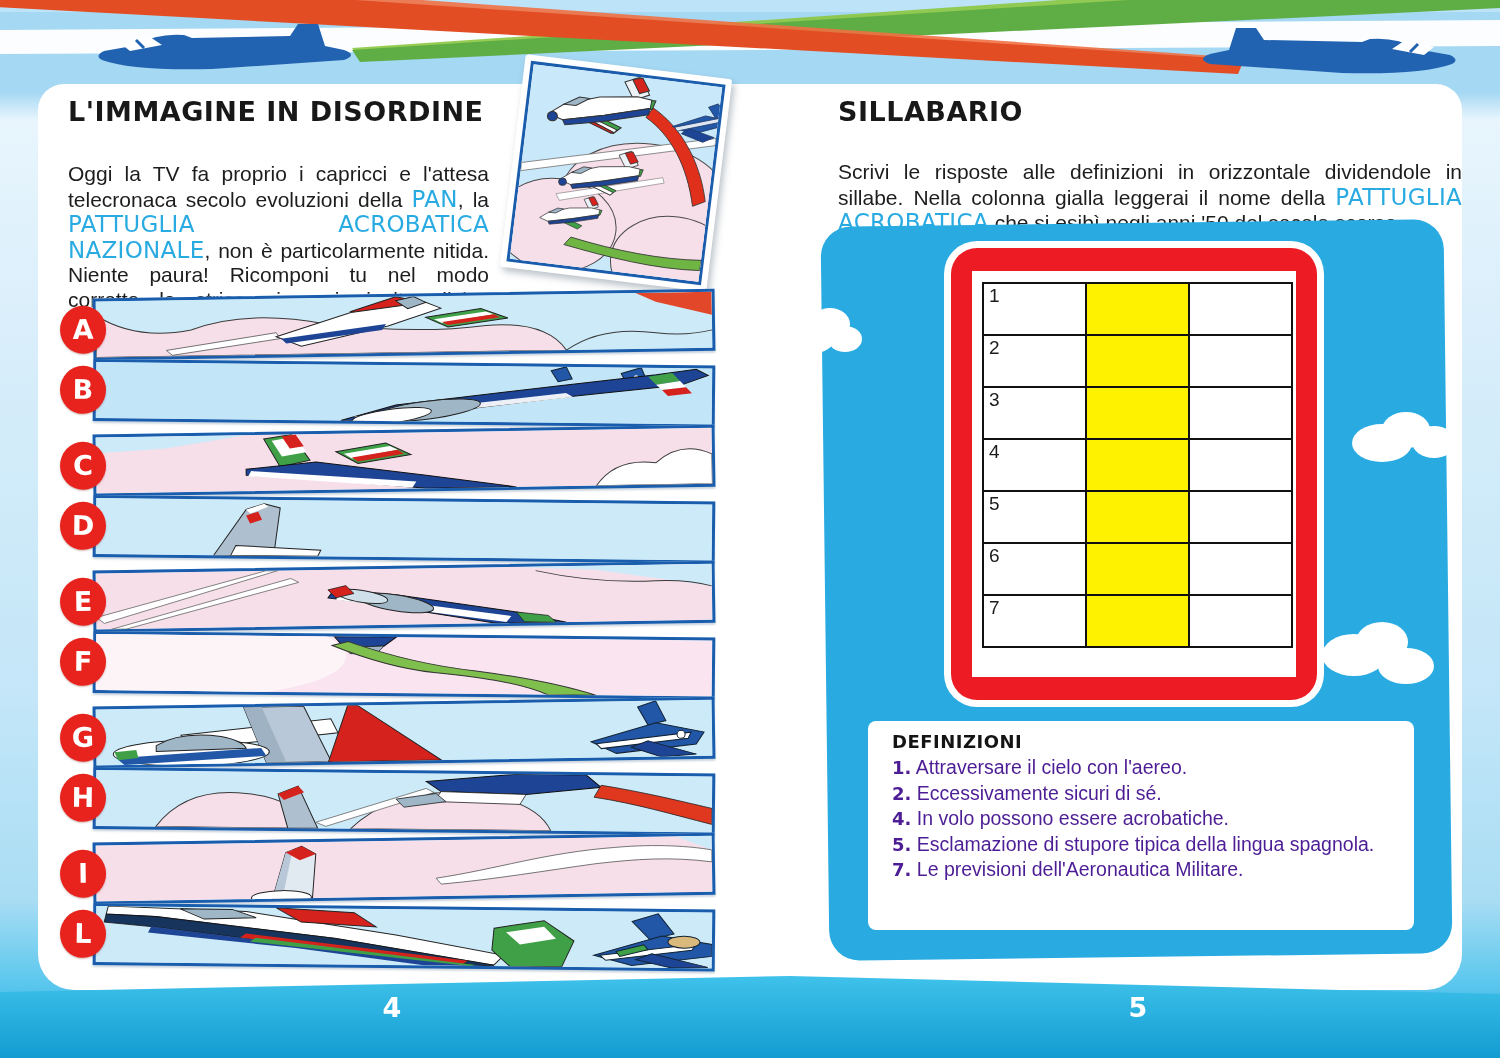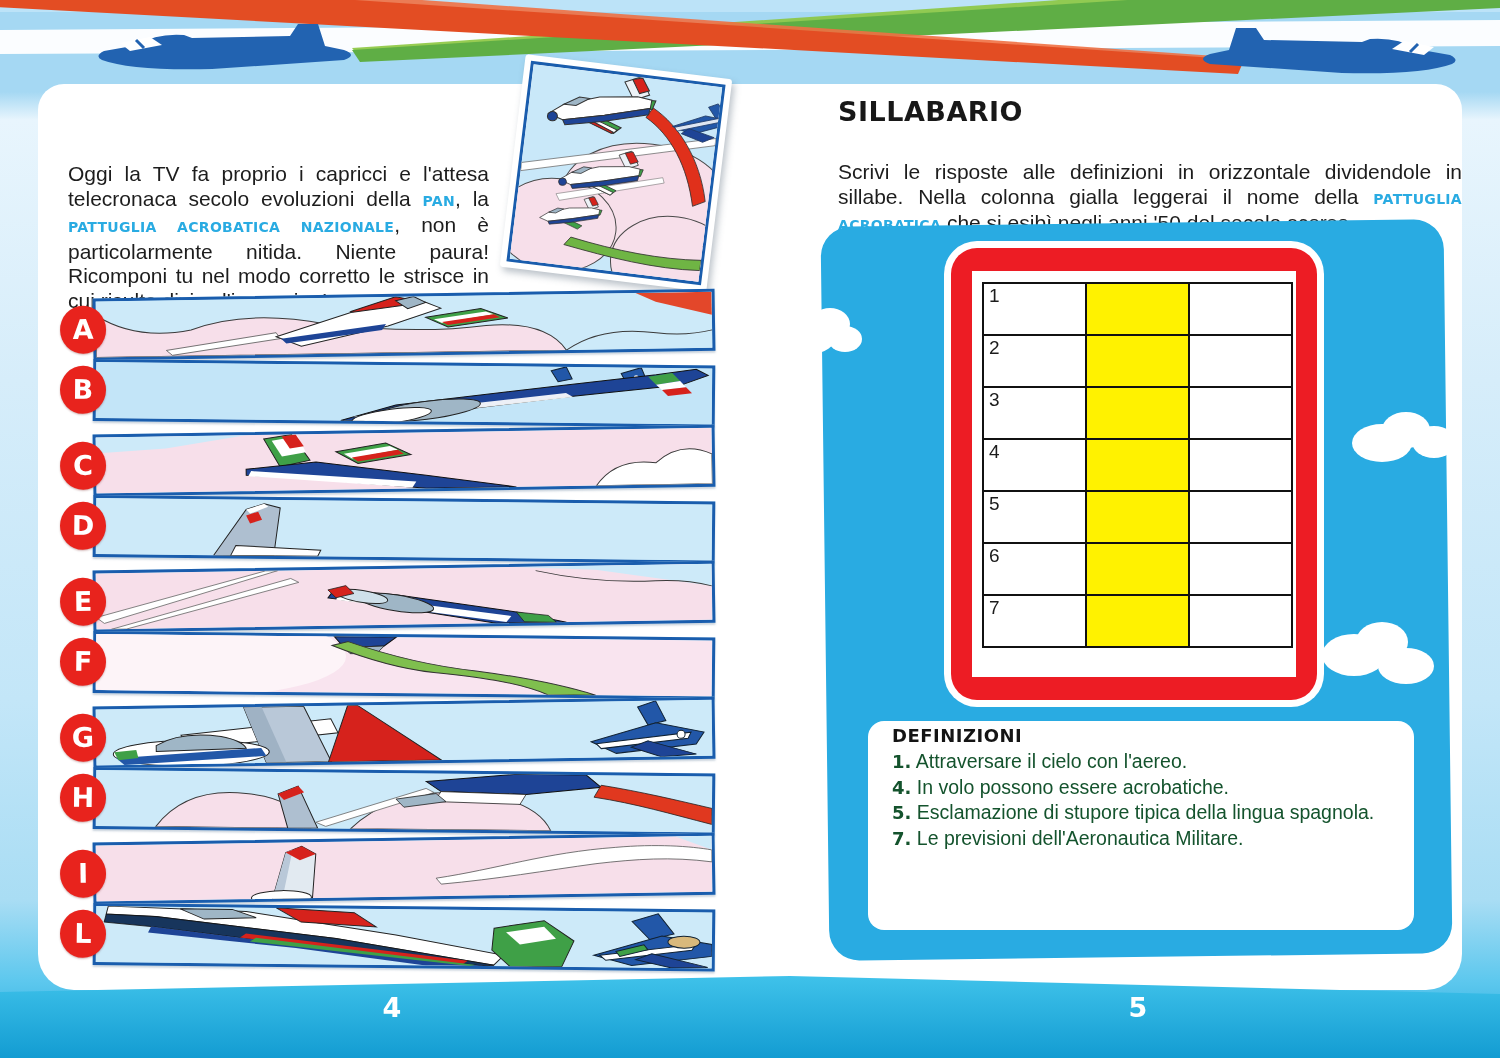--- a/index.html
+++ b/index.html
@@ -19,21 +19,21 @@
   #pageno-left{left:372px;}
   #pageno-right{left:1118px;}
   
   .big-title{position:absolute;margin:0;color:#181818;font-family:"DejaVu Sans",sans-serif;
     font-weight:bold;font-size:27px;letter-spacing:.5px;white-space:nowrap;}
   #title-left{left:68px;top:96px;}
   #title-right{left:838px;top:96px;}
   .intro{position:absolute;color:#1d1d1d;font-size:21px;line-height:24.5px;text-align:justify;}
   #intro-left{left:68px;top:141px;width:421px;}
   #intro-right{left:838px;top:139px;width:624px;}
-  .hl{color:#29abe2;font-weight:bold;font-family:"DejaVu Sans",sans-serif;font-size:14px;letter-spacing:.3px;}
+  .hl{color:#29abe2;font-weight:normal;font-family:"DejaVu Sans",sans-serif;font-size:23px;letter-spacing:.3px;}
   
   #thumb{position:absolute;left:512px;top:66px;width:196px;height:202px;background:#fff;
     padding:6px;border-radius:3px;transform:rotate(7deg);box-shadow:3px 4px 7px rgba(60,80,100,.35);}
   #thumb .inner{width:100%;height:100%;border:3px solid #1a5dad;box-sizing:border-box;}
   
   #strips{position:absolute;left:60px;top:294px;width:650px;}
   .strip-row{position:relative;height:60px;margin-bottom:8px;}
   .strip-art{position:absolute;left:33px;top:0;width:616px;height:56px;border:3px solid #1a5dad;
     background:#cdeaf9;box-sizing:content-box;box-shadow:0 2px 2px rgba(110,135,160,.35);}
   .strip-label{position:absolute;left:0;top:7px;width:46px;height:48px;background:#e8231d;
@@ -58,24 +58,24 @@
   
   #frame{position:absolute;left:951px;top:248px;width:366px;height:452px;background:#ed1c24;
     border-radius:26px;box-shadow:0 0 0 7px #fff;}
   #frame .inner{position:absolute;left:21px;top:23px;right:21px;bottom:23px;background:#fff;}
   #sgrid{position:absolute;left:982px;top:282px;border-collapse:collapse;}
   #sgrid td{border:2px solid #111;width:101px;height:50px;padding:0;vertical-align:top;background:#fff;}
   #sgrid td.yellow{background:#fff200;}
   .cellnum{display:block;font-size:19px;color:#1c1c1c;padding:1px 0 0 5px;line-height:21px;}
   
   #defbox{position:absolute;left:868px;top:721px;width:546px;height:209px;background:#fff;
-    border-radius:16px;box-sizing:border-box;padding:4px 22px 0 24px;}
+    border-radius:8px;box-sizing:border-box;padding:10px 22px 0 24px;}
   #def-title{margin:0 0 3px 0;font-family:"DejaVu Sans",sans-serif;font-weight:bold;
     font-size:18px;letter-spacing:.5px;color:#141414;}
-  .defitem{font-size:19.5px;line-height:25.5px;color:#14532d;}
+  .defitem{font-size:19.5px;line-height:25.5px;color:#4c1d95;}
   .defitem b{font-family:"DejaVu Sans",sans-serif;font-size:18px;}
 </style>
 </head>
 <body>
 
 <div id="stage">
 
   <svg id="sky" viewBox="0 0 1500 92" preserveAspectRatio="none">
     <rect x="0" y="0" width="1500" height="92" fill="#a5d8f3"></rect>
     <rect x="0" y="0" width="1500" height="12" fill="#bce3f8"></rect>
@@ -99,20 +99,21 @@
 
     <g transform="translate(1462,30) scale(-1,1)">
       <path d="M10,34 Q2,30 12,25 L46,19 Q64,7 92,9 L100,12 L198,10 L206,-2 L226,-2 L233,20 L252,24 Q266,29 252,34 L120,43 Q40,45 10,34 Z" fill="#2263b1"></path>
       <polygon points="28,17 58,11 70,19 38,25" fill="#ffffff"></polygon>
       <line x1="44" y1="14" x2="52" y2="22" stroke="#2263b1" stroke-width="3"></line>
     </g>
   </svg>
 
   <div id="sheet"></div>
 
+  <h1 id="title-left" class="big-title">L'IMMAGINE IN DISORDINE</h1>
 
   <p id="intro-left" class="intro"><span>Oggi la TV fa proprio i capricci e l'attesa telecronaca secolo evoluzioni della </span><span class="hl">PAN</span><span>, la </span><span class="hl">PATTUGLIA ACROBATICA NAZIONALE</span><span>, non è particolarmente nitida. Niente paura! Ricomponi tu nel modo corretto le strisce in cui risulta divisa l'immagine!</span></p>
 
   <div id="thumb">
     <div class="inner">
       <svg viewBox="0 0 190 190" width="100%" height="100%" preserveAspectRatio="none">
         <rect width="190" height="190" fill="#c9e8f9"></rect>
         <g stroke="#4a4a4a" stroke-width="1">
           <ellipse cx="128" cy="118" rx="85" ry="55" fill="#f7dfea"></ellipse>
           <ellipse cx="42" cy="152" rx="60" ry="45" fill="#f7dfea"></ellipse>
@@ -405,20 +406,21 @@
           </td>
         <td class="yellow"></td>
         <td></td>
       </tr>
     </tbody>
   </table>
 
   <div id="defbox">
     <h2 id="def-title">DEFINIZIONI</h2>
     <div class="defitem"><b>1.</b><span> Attraversare il cielo con l'aereo.</span></div>
+    <div class="defitem"><b>2.</b><span> Eccessivamente sicuri di sé.</span></div>
     <div class="defitem"><b>4.</b><span> In volo possono essere acrobatiche.</span></div>
     <div class="defitem"><b>5.</b><span> Esclamazione di stupore tipica della lingua spagnola.</span></div>
     <div class="defitem"><b>7.</b><span> Le previsioni dell'Aeronautica Militare.</span></div>
   </div>
 
   <svg id="footer" viewBox="0 0 1500 86" preserveAspectRatio="none">
     <defs>
       <linearGradient id="fgrad" x1="0" y1="0" x2="0" y2="1">
         <stop offset="0" stop-color="#3fc2ea"></stop>
         <stop offset="1" stop-color="#139cd2"></stop>

